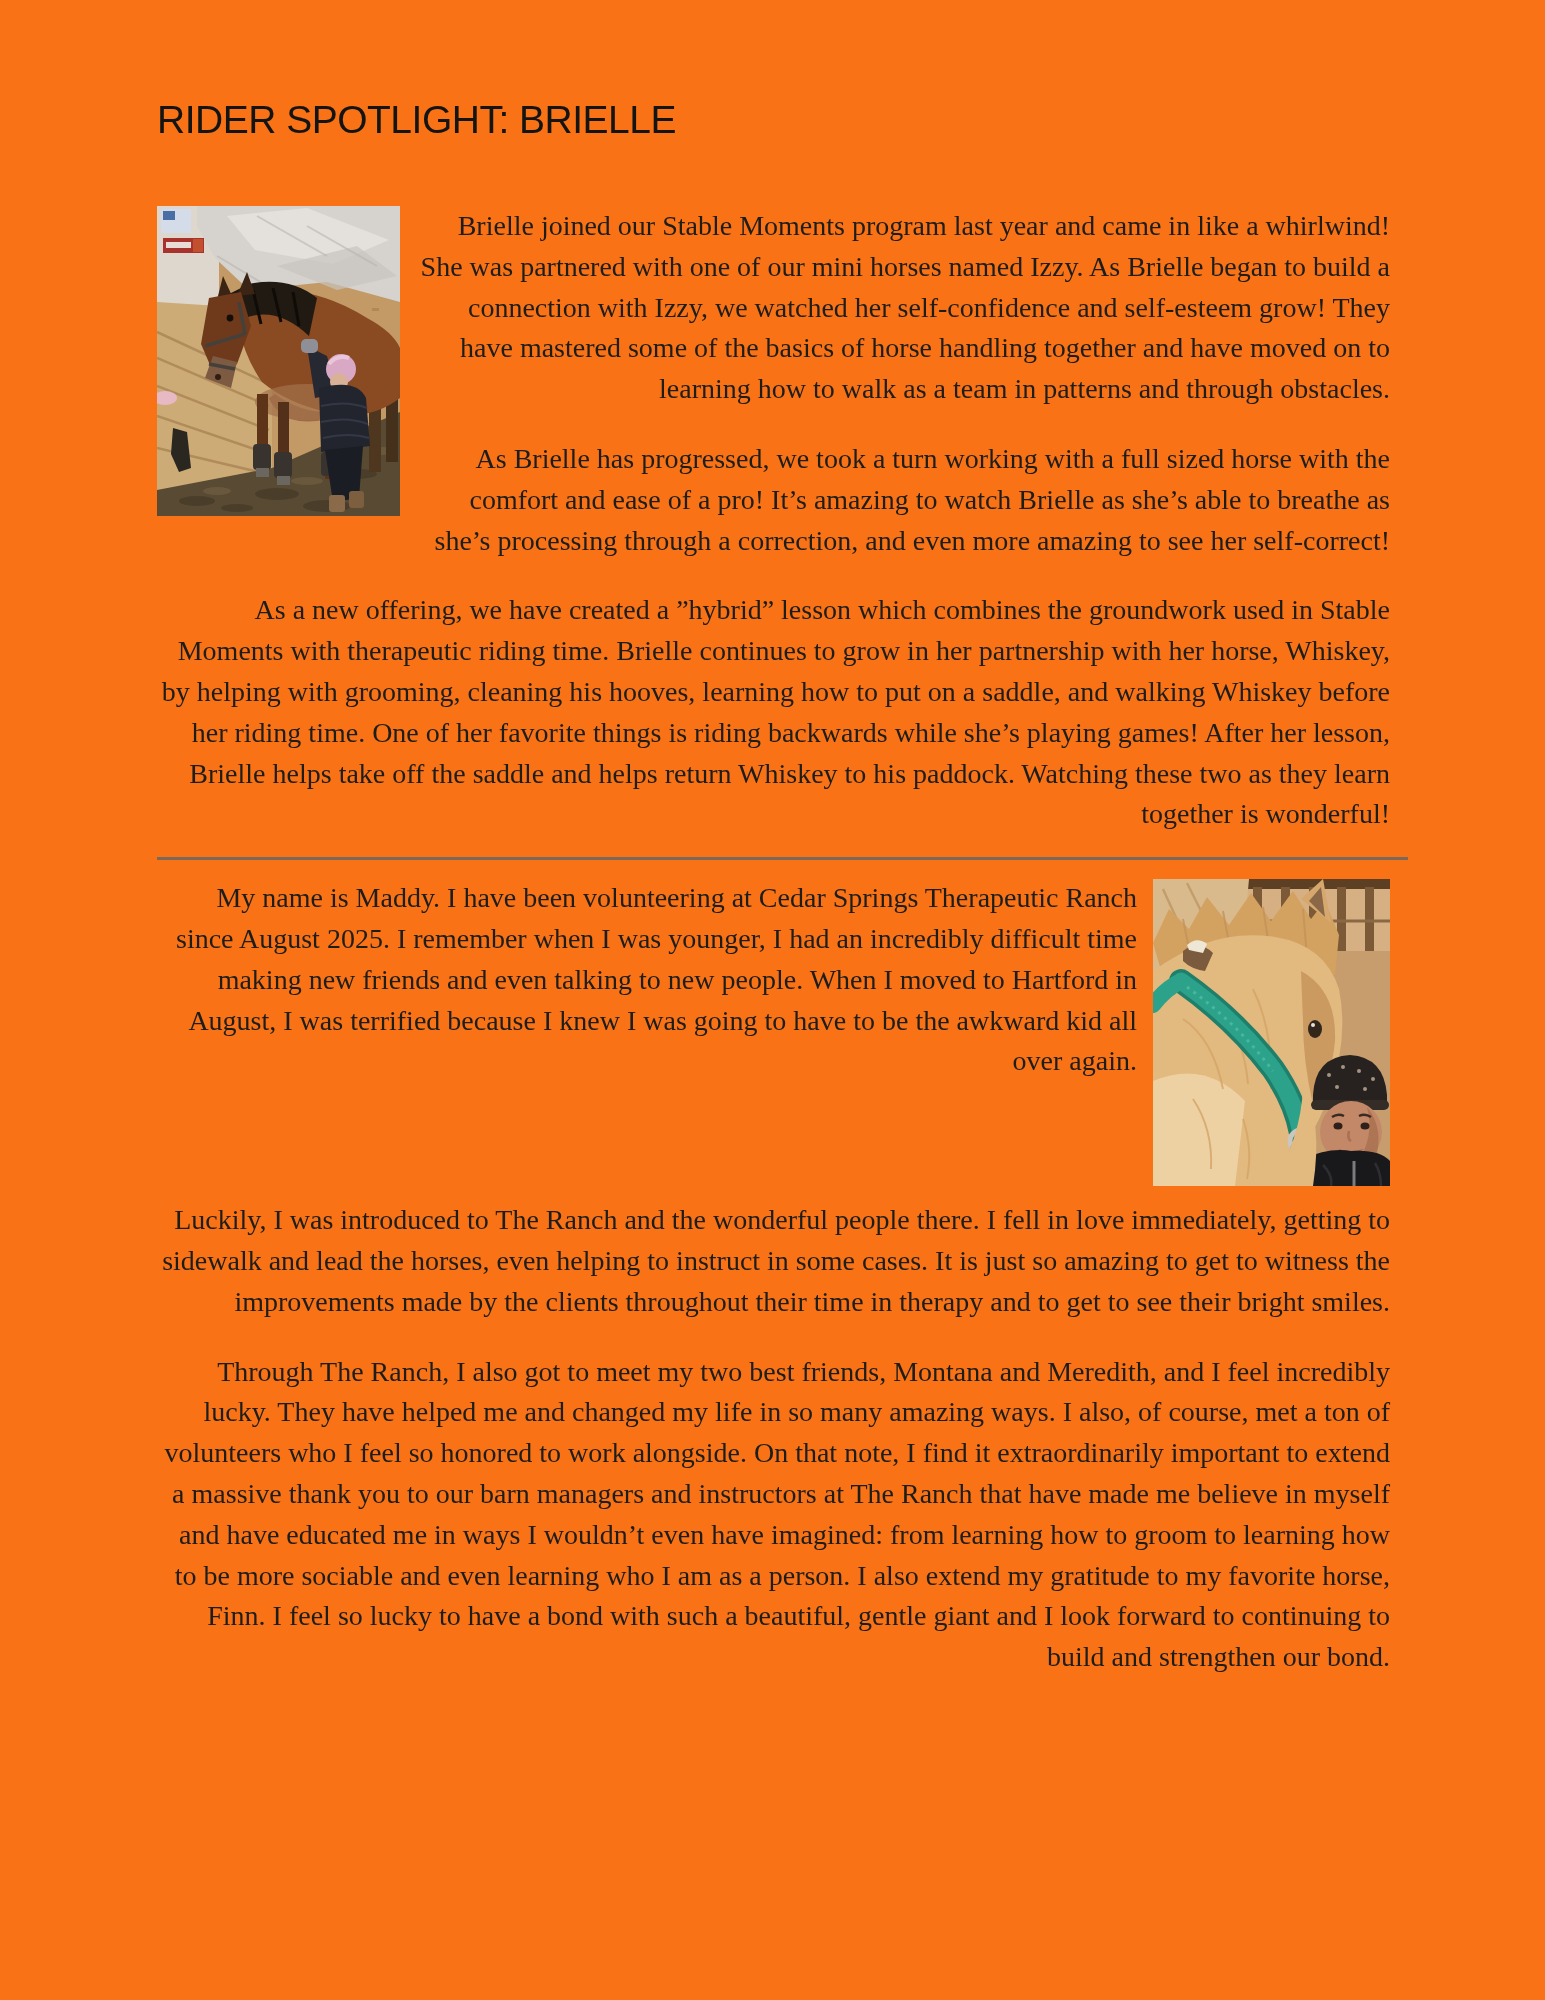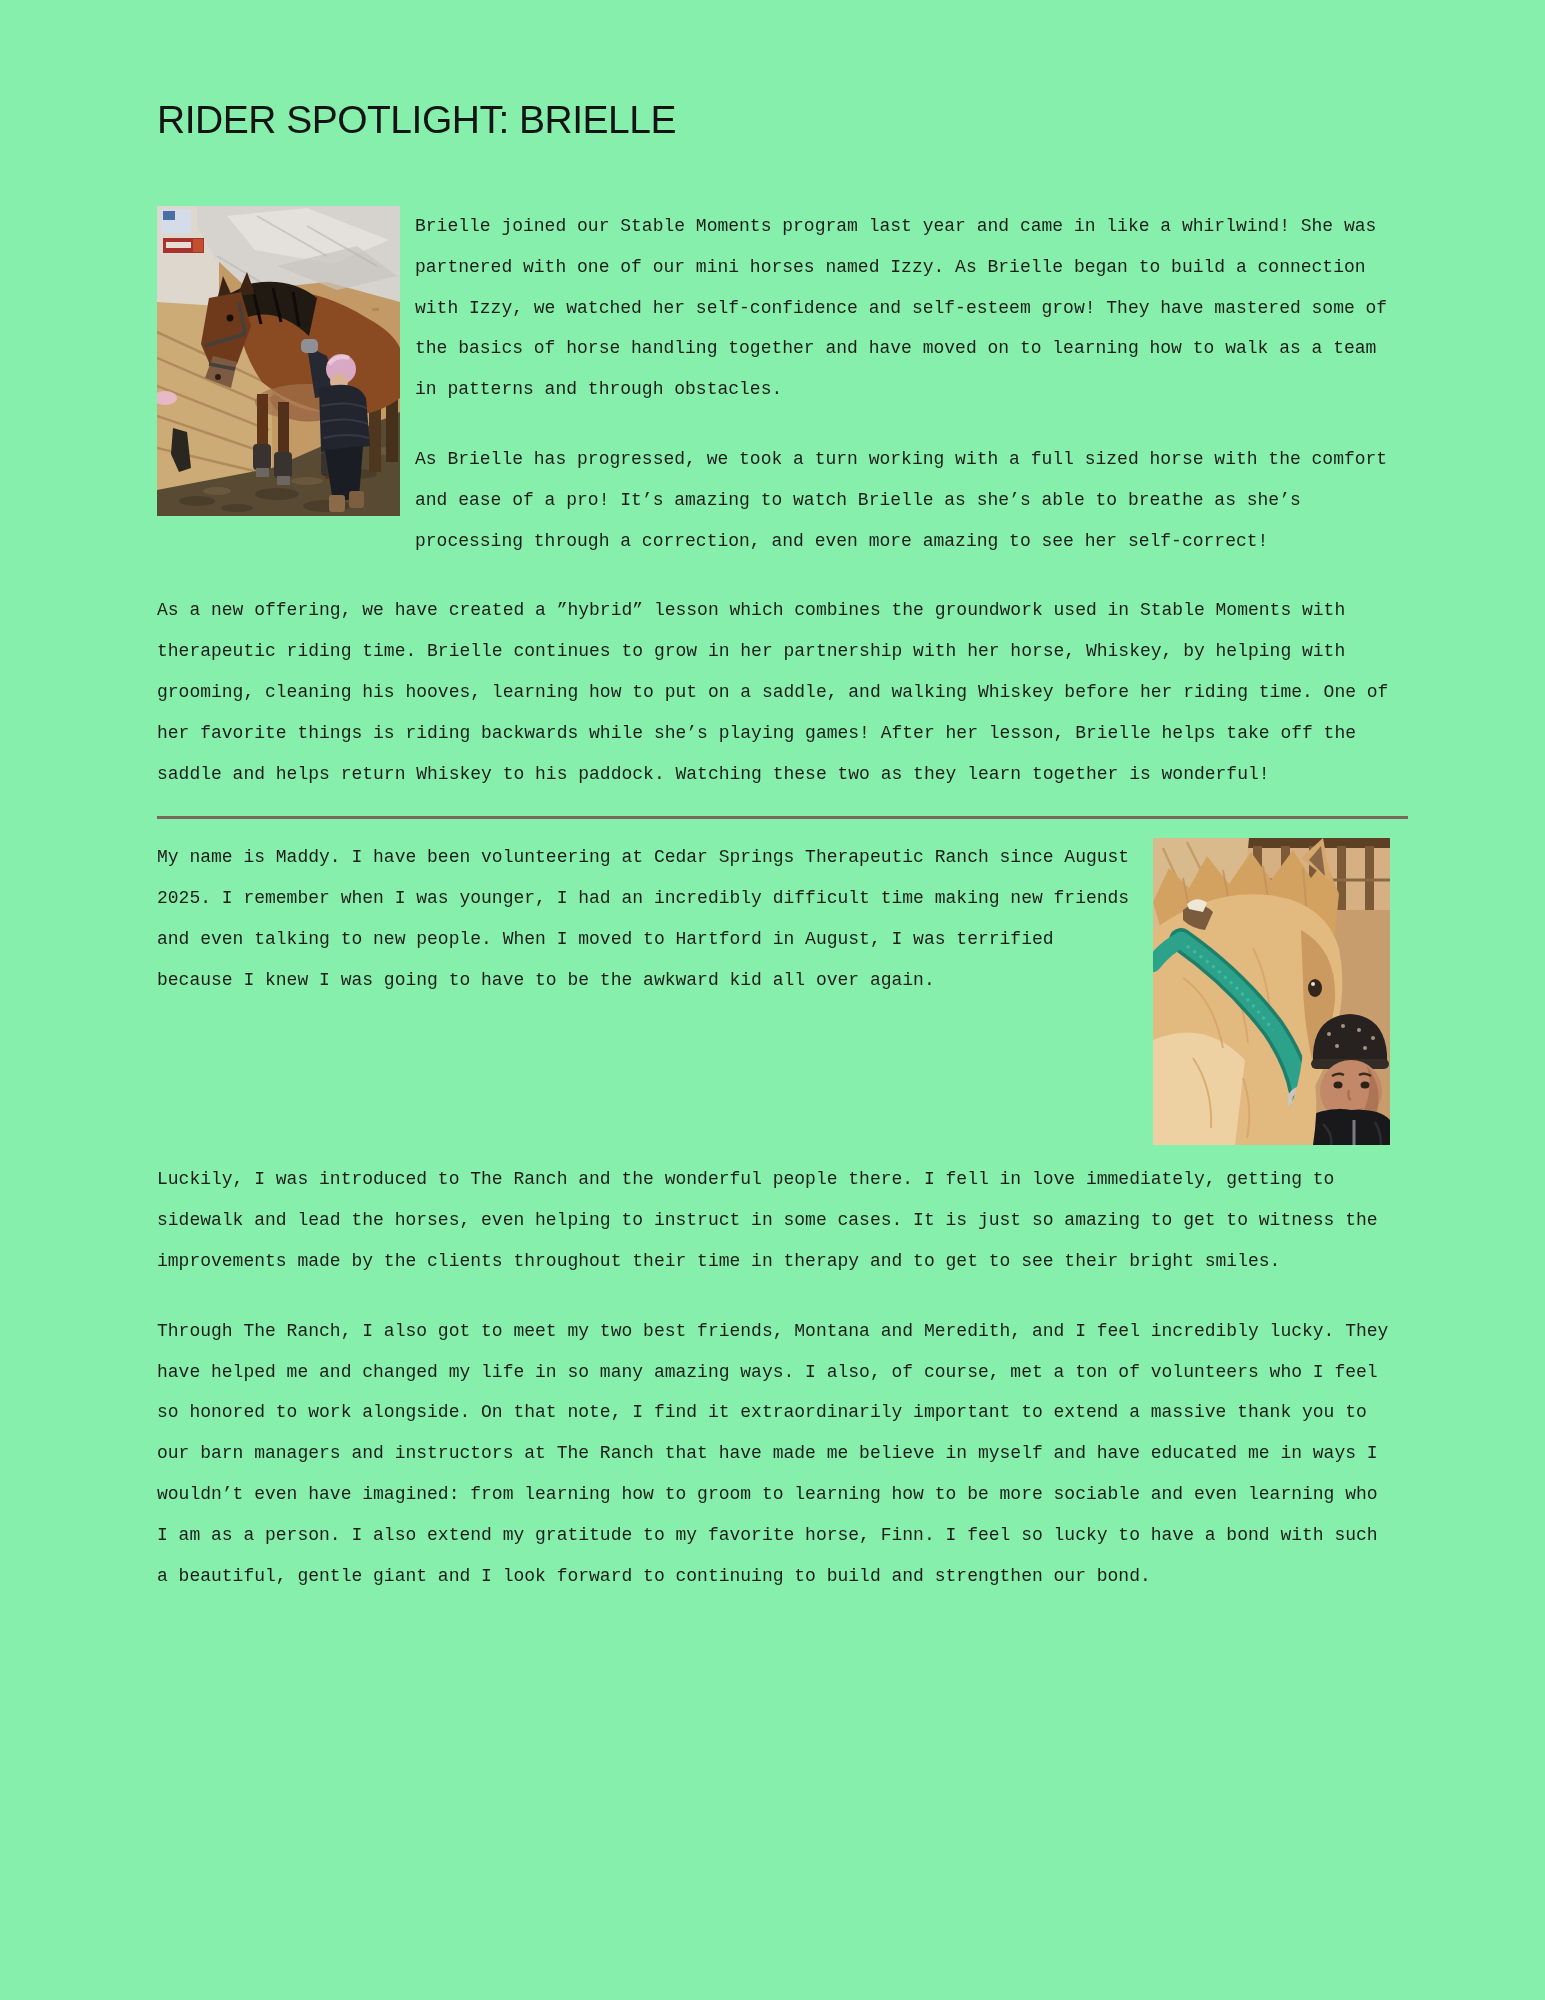--- a/index.html
+++ b/index.html
@@ -1,42 +1,41 @@
 <!DOCTYPE html>
 <html><head>
 <meta charset="utf-8">
 <style>
   html,body{margin:0;padding:0;background:#e9e9e9;}
   .page{
     position:relative;
     width:1545px;height:2000px;
     margin:0 auto;
-    background:#86efac;
+    background:#f97316;
     box-sizing:border-box;
     padding:96px 155px 120px 157px;
     font-family:"Liberation Serif","DejaVu Serif",serif;
     color:#1d1d1b;
     overflow:hidden;
   }
   h1.sec-title{
     font-family:"Liberation Sans","DejaVu Sans",sans-serif;
     font-weight:400;
     font-size:39px;
     letter-spacing:-0.5px;
     color:#141414;
     line-height:48px;
     margin:0 0 62px 0;
   }
   h1.sec-title.tight{ margin:0 0 22px 0; }
   p.body-text{
-    font-size:18px;
+    font-size:28px;
     line-height:40.8px;
     margin:0 0 29px 0;
-    text-align:left;
-    font-family:Liberation Mono, monospace;
+    text-align:right;
   }
   p.body-text:last-child{ margin-bottom:0; }
   .photo{
     display:block;
     background:#d8cfc2;
     line-height:0;
   }
   .photo svg{ display:block; }
   .photo-left{
     float:left;

